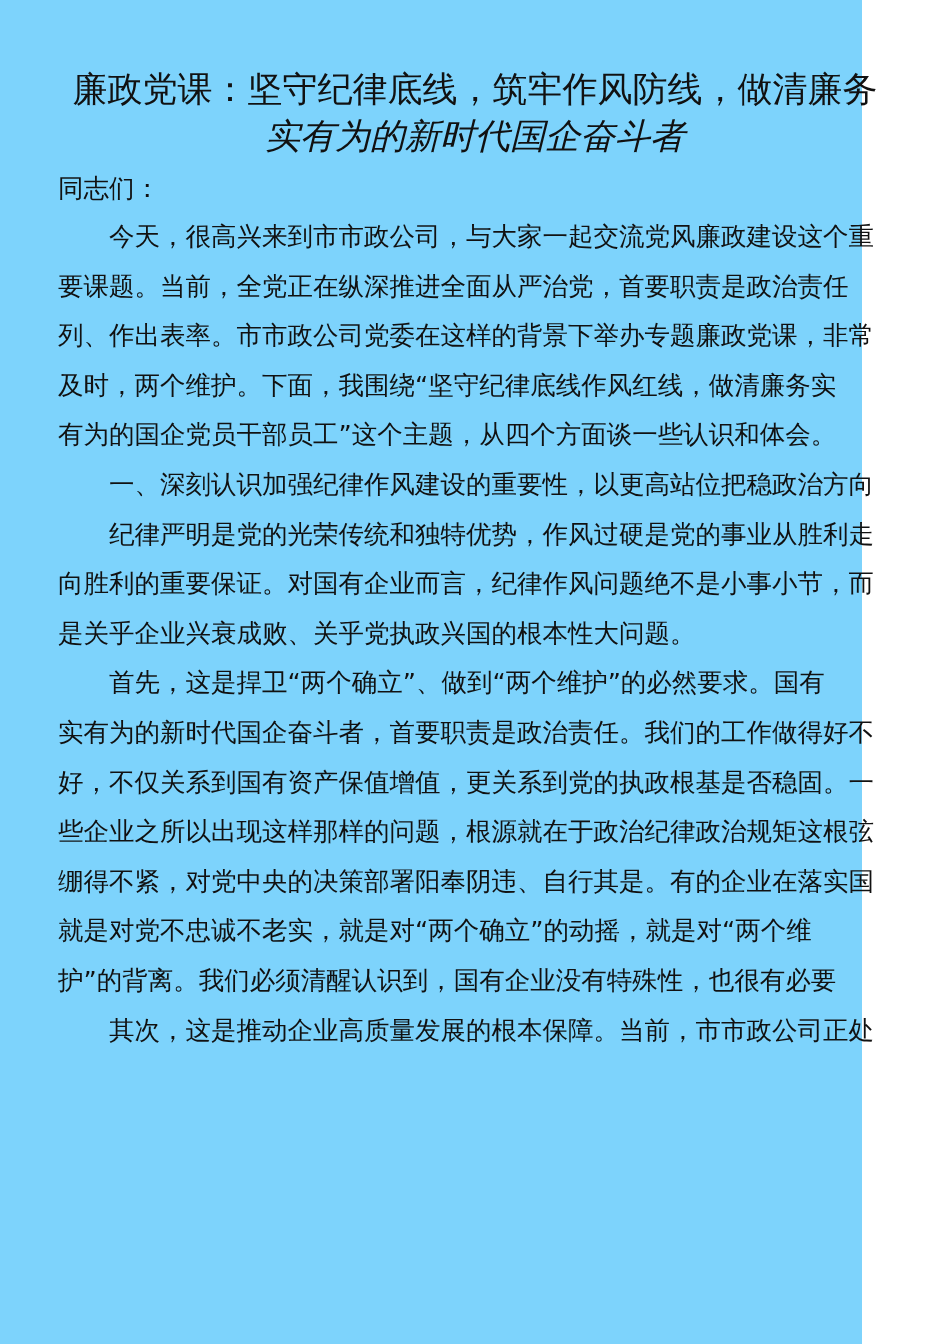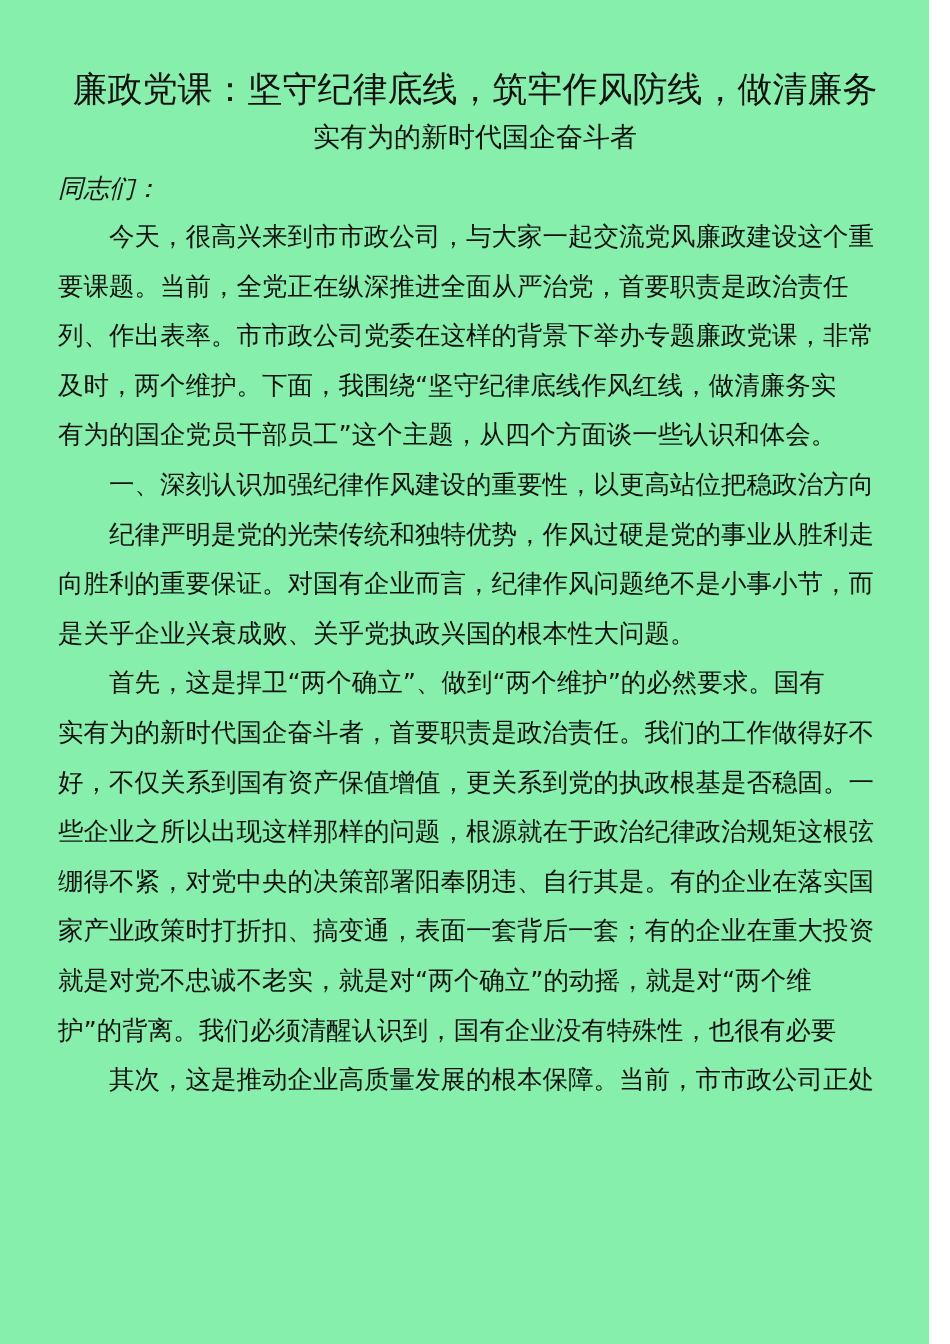--- a/index.html
+++ b/index.html
@@ -9,23 +9,23 @@
   }
   body {
     width: 950px;
     height: 1344px;
     overflow: hidden;
     font-family: "DejaVu Sans", "Liberation Sans", sans-serif;
     color: #111111;
   }
   .page {
     position: relative;
-    width: 929px;
+    width: 862px;
     height: 1344px;
-    background: #86efac;
+    background: #7dd3fc;
   }
   .title {
     position: absolute;
     left: 40px;
     top: 66px;
     width: 870px;
     text-align: center;
     font-size: 35px;
     line-height: 47px;
     letter-spacing: 0px;
@@ -40,30 +40,30 @@
   }
   .line {
     display: block;
     white-space: nowrap;
     font-size: 25.5px;
     height: 49.6px;
     line-height: 49.6px;
     color: #111;
   }
   .indent { padding-left: 51px; }
-  .salutation { height: 48px; line-height: 48px; font-style: italic; }
+  .salutation { height: 48px; line-height: 48px; }
 </style>
 </head>
 <body>
 
 <div class="page">
 
   <div class="title">
     <span class="line" style="font-size:35px;height:47px;line-height:47px;">廉政党课：坚守纪律底线，筑牢作风防线，做清廉务</span>
-    <span class="line" style="font-size:27px;height:47px;line-height:47px;">实有为的新时代国企奋斗者</span>
+    <span class="line" style="font-size:35px;height:47px;line-height:47px;font-style:italic;">实有为的新时代国企奋斗者</span>
   </div>
 
   <div class="body">
     <span class="line salutation">同志们：</span>
 
     <div>
       <span class="line indent">今天，很高兴来到市市政公司，与大家一起交流党风廉政建设这个重</span>
       <span class="line">要课题。当前，全党正在纵深推进全面从严治党，首要职责是政治责任</span>
       <span class="line">列、作出表率。市市政公司党委在这样的背景下举办专题廉政党课，非常</span>
       <span class="line">及时，两个维护。下面，我围绕“坚守纪律底线作风红线，做清廉务实</span>
@@ -79,21 +79,20 @@
       <span class="line">向胜利的重要保证。对国有企业而言，纪律作风问题绝不是小事小节，而</span>
       <span class="line">是关乎企业兴衰成败、关乎党执政兴国的根本性大问题。</span>
     </div>
 
     <div>
       <span class="line indent">首先，这是捍卫“两个确立”、做到“两个维护”的必然要求。国有</span>
       <span class="line">实有为的新时代国企奋斗者，首要职责是政治责任。我们的工作做得好不</span>
       <span class="line">好，不仅关系到国有资产保值增值，更关系到党的执政根基是否稳固。一</span>
       <span class="line">些企业之所以出现这样那样的问题，根源就在于政治纪律政治规矩这根弦</span>
       <span class="line">绷得不紧，对党中央的决策部署阳奉阴违、自行其是。有的企业在落实国</span>
-      <span class="line">家产业政策时打折扣、搞变通，表面一套背后一套；有的企业在重大投资</span>
       <span class="line">就是对党不忠诚不老实，就是对“两个确立”的动摇，就是对“两个维</span>
       <span class="line">护”的背离。我们必须清醒认识到，国有企业没有特殊性，也很有必要</span>
     </div>
 
     <div>
       <span class="line indent">其次，这是推动企业高质量发展的根本保障。当前，市市政公司正处</span>
     </div>
   </div>
 
 </div>

